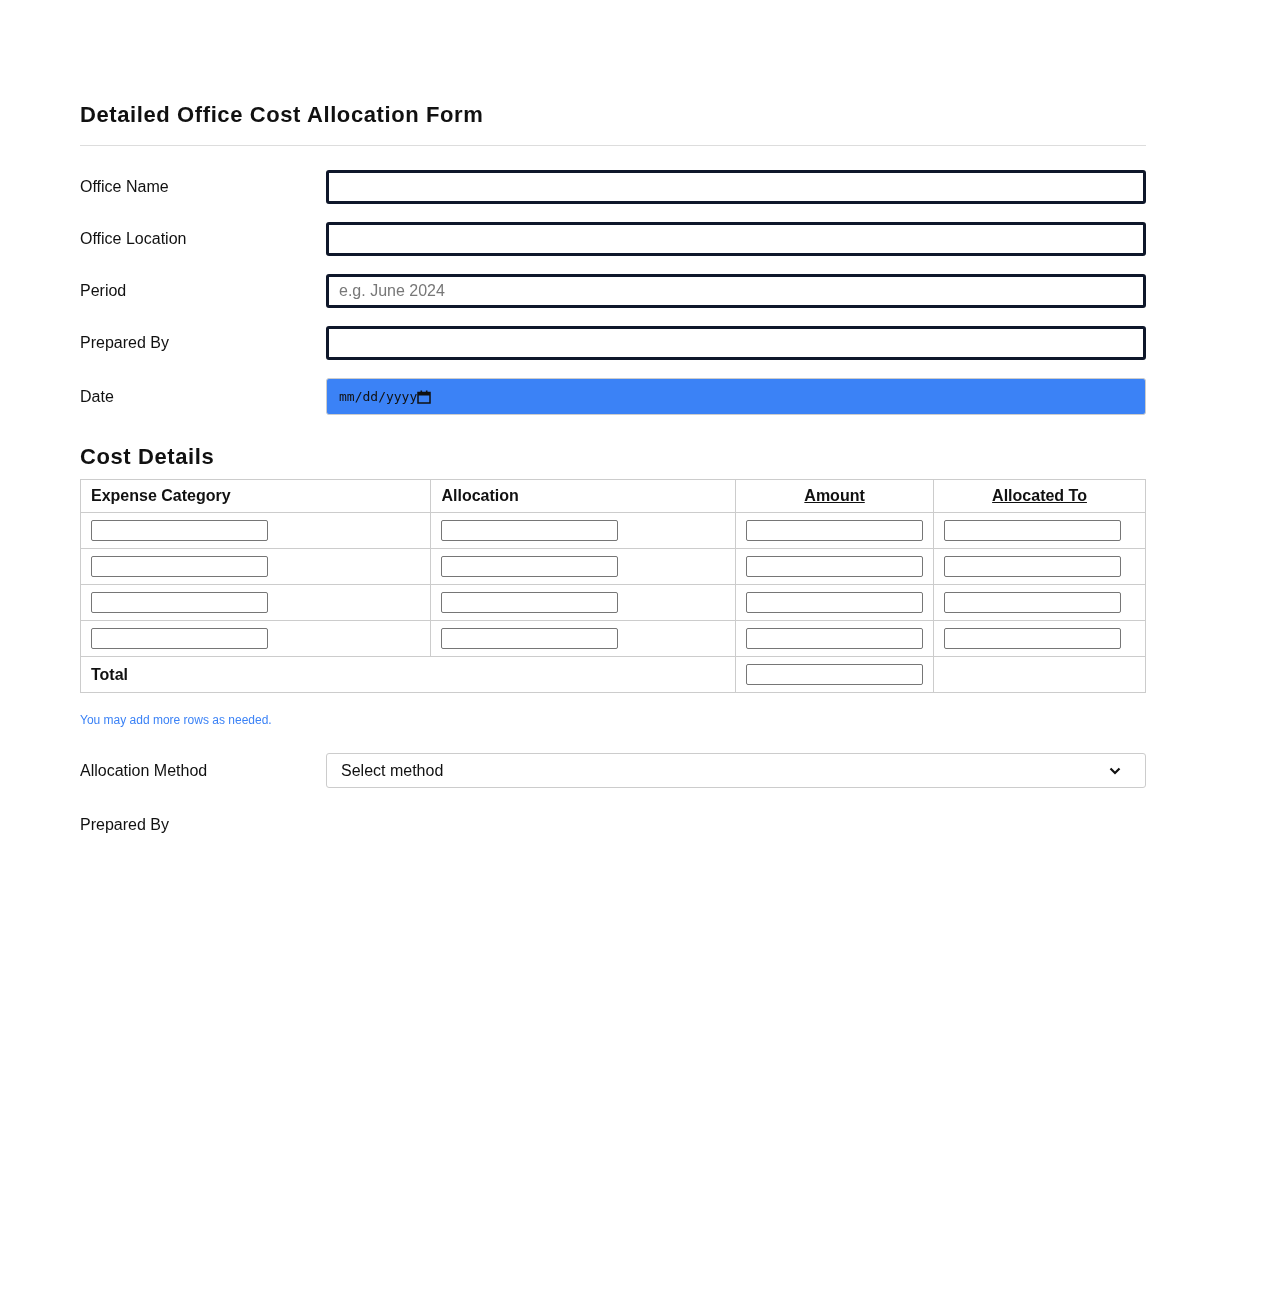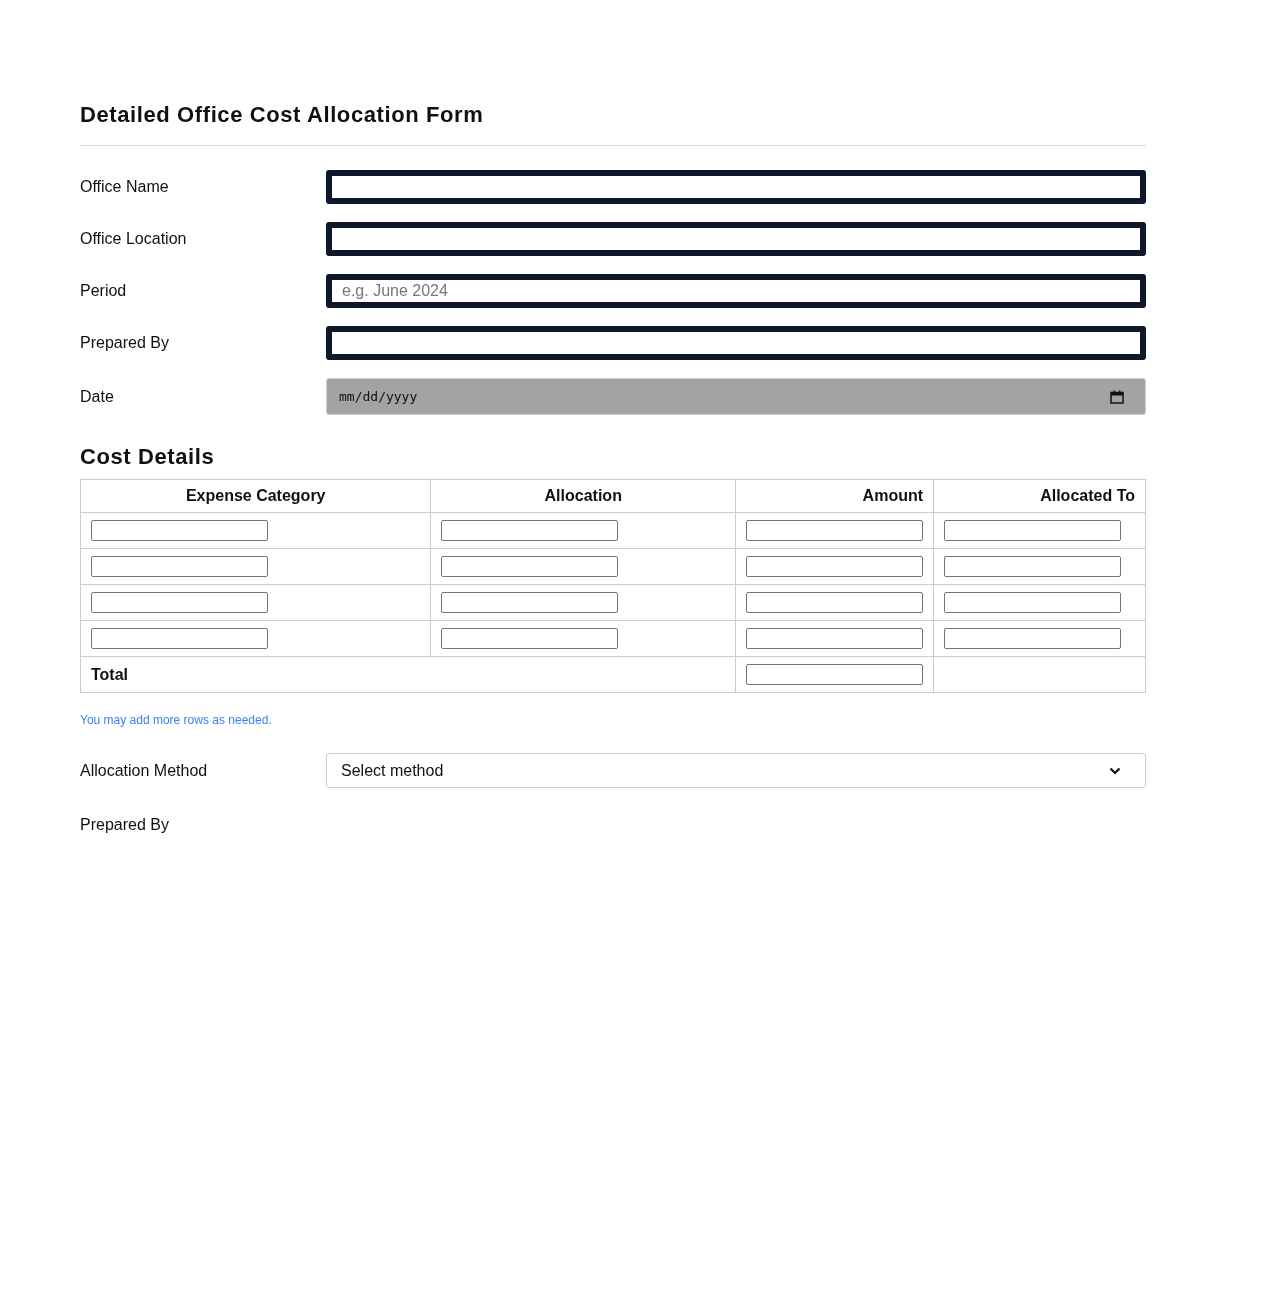--- a/index.html
+++ b/index.html
@@ -42,40 +42,39 @@
       width: 198px;
       font-size: 16px;
       color: #111;
     }
     .row .ctrl {
       flex: 1;
     }
     .txt {
       width: 100%;
       height: 34px;
-      border: 6px solid #0f172a;
+      border: 3px solid #0f172a;
       border-radius: 3px;
       padding: 0 10px;
       font-family: "Liberation Sans", sans-serif;
       font-size: 16px;
       color: #111;
       background: #fff;
       outline: none;
     }
     .txt::placeholder { color: #777; }
     .date-box {
       width: 100%;
       height: 37px;
       border: 1px solid #cccccc;
       border-radius: 3px;
       padding: 0 21px 0 12px;
       display: flex;
       align-items: center;
-      justify-content: space-between;
-      background: #a3a3a3;
+      background: #3b82f6;
     }
     .date-text {
       font-family: "DejaVu Sans Mono", "Liberation Mono", monospace;
       font-size: 13px;
       color: #111;
     }
     .cal-icon {
       width: 14px;
       height: 14px;
       position: relative;
@@ -94,23 +93,23 @@
       font-size: 16px;
     }
     table.costs th, table.costs td {
       border: 1px solid #cccccc;
       padding: 0 10px;
       height: 36px;
     }
     table.costs th {
       height: 33px;
       font-weight: bold;
-      text-align: center;
-    }
-    table.costs th.center { text-align: right; }
+      text-align: left;
+    }
+    table.costs th.center { text-align: center; text-decoration: underline; }
     table.costs td.total-label {
       font-weight: bold;
     }
     .cell-input {
       width: 177px;
       height: 21px;
       border: 1px solid #767676;
       border-radius: 2px;
       background: #fff;
       display: block;

